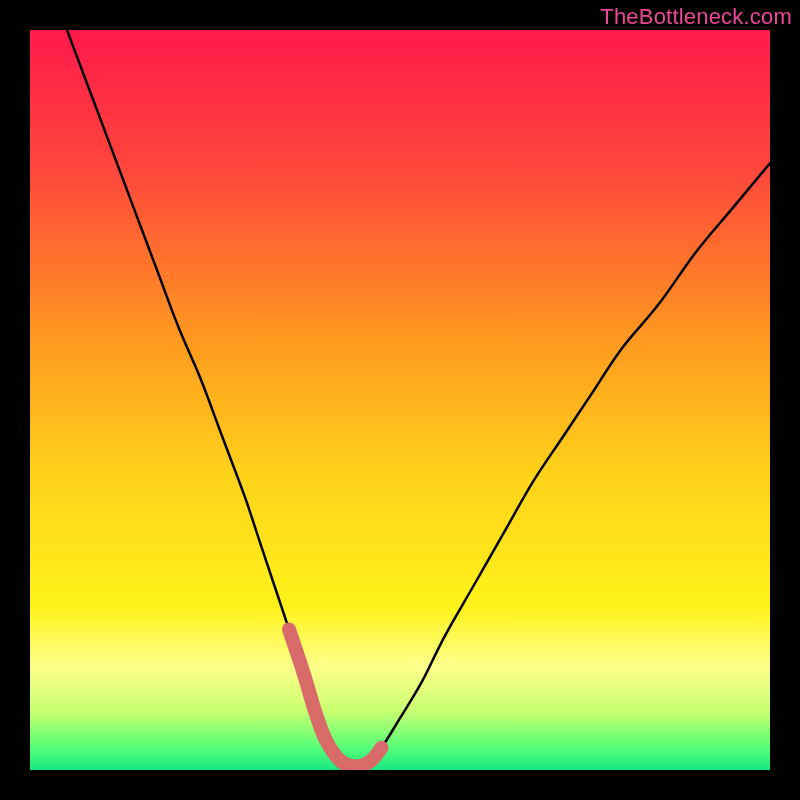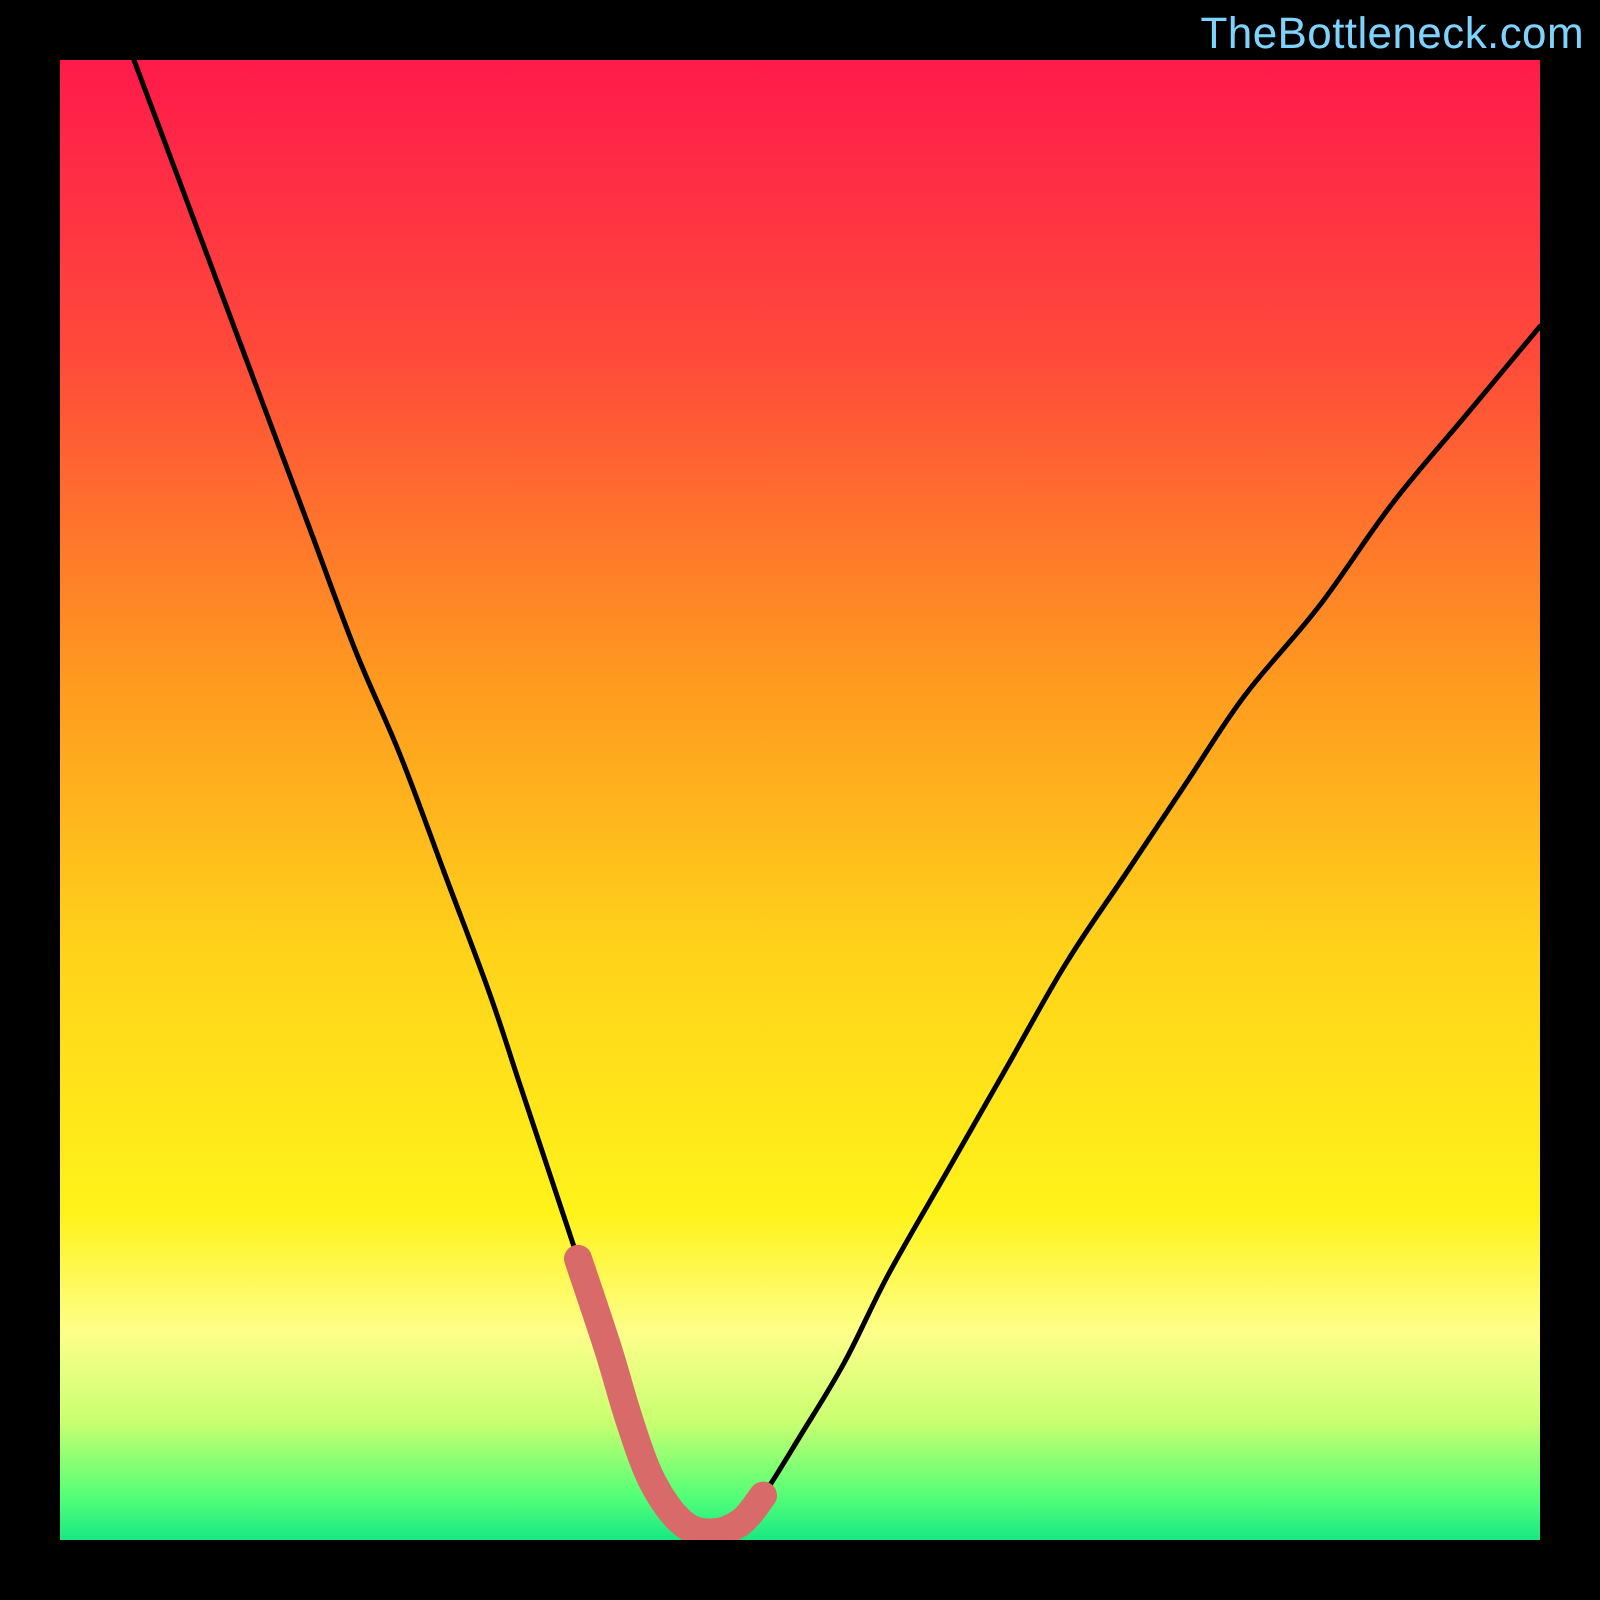--- a/index.html
+++ b/index.html
@@ -23,21 +23,21 @@
     position: absolute;
     left: 30px;
     top: 30px;
     width: 740px;
     height: 740px;
   }
   .watermark {
     position: absolute;
     top: 4px;
     right: 8px;
-    color: #7dd3fc;
+    color: #ec4899;
     font-size: 22px;
     font-weight: 500;
     letter-spacing: 0.2px;
   }
   svg {
     display: block;
   }
 </style>
 </head>
 <body>

